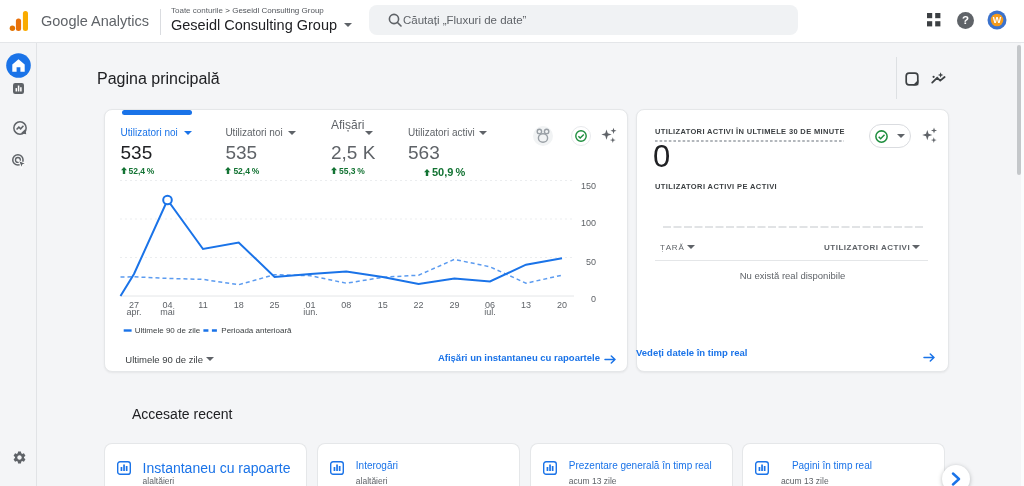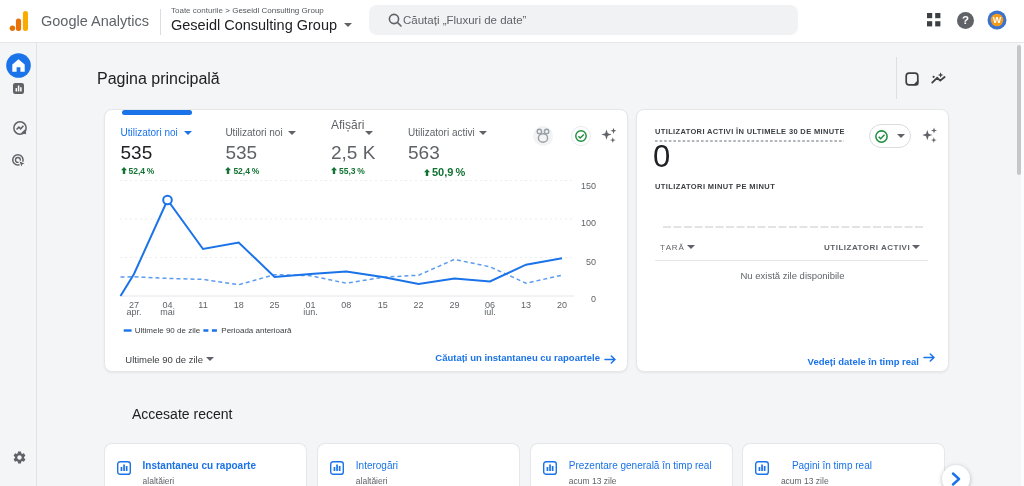--- a/index.html
+++ b/index.html
@@ -161,32 +161,32 @@
   <text x="458" y="137.5" font-size="9" fill="#5f6368" text-anchor="middle" font-family="Liberation Sans">20</text>
 
   <line x1="19.7" y1="160.5" x2="27.6" y2="160.5" stroke="#1a73e8" stroke-width="2.4"></line>
   <text x="30.8" y="163.3" font-size="8" fill="#3c4043" font-family="Liberation Sans">Ultimele 90 de zile</text>
   <line x1="99.4" y1="160.5" x2="113" y2="160.5" stroke="#1a73e8" stroke-width="2.4" stroke-dasharray="5 3.5"></line>
   <text x="117.3" y="163.3" font-size="8" fill="#3c4043" font-family="Liberation Sans">Perioada anterioară</text>
 </svg>
 
 <div class="abs" style="left:125.3px;top:353.5px;font-size:9.5px;color:#3c4043;">Ultimele 90 de zile</div>
 <div class="abs" style="left:205.5px;top:357px;width:0;height:0;border-left:4px solid transparent;border-right:4px solid transparent;border-top:4.5px solid #5f6368;"></div>
-<div class="abs" style="left:104px;top:352px;width:496px;text-align:right;font-size:9.5px;font-weight:bold;color:#1a73e8;">Căutați un instantaneu cu rapoartele</div>
+<div class="abs" style="left:104px;top:352px;width:496px;text-align:right;font-size:9.5px;font-weight:bold;color:#1a73e8;">Afișări un instantaneu cu rapoartele</div>
 <svg class="abs" style="left:604px;top:355px;" width="13" height="9" viewBox="0 0 13 9">
     <path d="M1 4.5 H11 M7.3 1 L11 4.5 L7.3 8" fill="none" stroke="#1a73e8" stroke-width="1.5" stroke-linecap="round" stroke-linejoin="round"></path>
   </svg>
 
 <div class="abs" style="left:636px;top:109px;width:313px;height:263px;background:#fff;border:1px solid #e5e7e9;border-radius:8px;box-shadow:0 1px 2px rgba(60,64,67,.08);"></div>
 <div class="abs" style="left:655px;top:126.8px;font-size:7.5px;font-weight:bold;letter-spacing:.35px;color:#3c4043;">UTILIZATORI ACTIVI ÎN ULTIMELE 30 DE MINUTE</div>
 <svg class="abs" style="left:655px;top:140px;" width="189" height="2" viewBox="0 0 189 2">
     <line x1="0" y1="1" x2="189" y2="1" stroke="#9aa0a6" stroke-width="1.4" stroke-dasharray="2.6 2"></line>
   </svg>
 <div class="abs" style="left:653px;top:139px;font-size:31px;color:#202124;">0</div>
-<div class="abs" style="left:655px;top:182px;font-size:7.5px;font-weight:bold;letter-spacing:.4px;color:#3c4043;">UTILIZATORI MINUT PE MINUT</div>
+<div class="abs" style="left:655px;top:182px;font-size:7.5px;font-weight:bold;letter-spacing:.4px;color:#3c4043;">UTILIZATORI ACTIVI PE ACTIVI</div>
 
 <div class="abs" style="left:869px;top:124px;width:42px;height:24px;background:#fff;border:1px solid #dadce0;border-radius:12px;"></div>
 <svg class="abs" style="left:875px;top:130px;" width="13" height="13" viewBox="0 0 12 12">
   <circle cx="6" cy="6" r="5.2" fill="none" stroke="#1e8e3e" stroke-width="1.4"></circle>
   <path d="M3.4 6.2 L5.2 8 L8.8 4.4" fill="none" stroke="#1e8e3e" stroke-width="1.4"></path>
 </svg>
 <div class="abs" style="left:897px;top:134px;width:0;height:0;border-left:4px solid transparent;border-right:4px solid transparent;border-top:4.5px solid #5f6368;"></div>
 <svg class="abs" style="left:919px;top:126px;" width="20" height="20" viewBox="0 0 20 20">
   <path d="M8.3 4 l1.25 3.85 l3.85 1.25 l-3.85 1.25 l-1.25 3.85 l-1.25 -3.85 l-3.85 -1.25 l3.85 -1.25 Z" fill="#5f6368"></path>
   <path d="M15 1.5 l0.75 2.3 l2.3 0.75 l-2.3 0.75 l-0.75 2.3 l-0.75 -2.3 l-2.3 -0.75 l2.3 -0.75 Z" fill="#5f6368"></path>
@@ -195,40 +195,40 @@
 
 <svg class="abs" style="left:663px;top:226px;" width="260" height="2" viewBox="0 0 260 2">
     <line x1="0" y1="1" x2="260" y2="1" stroke="#c3c7cb" stroke-width="1" stroke-dasharray="8 2.5"></line>
   </svg>
 
 <div class="abs" style="left:660px;top:242.5px;font-size:8px;font-weight:normal;letter-spacing:.8px;color:#5f6368;">ȚARĂ</div>
 <div class="abs" style="left:687px;top:245px;width:0;height:0;border-left:4px solid transparent;border-right:4px solid transparent;border-top:4.5px solid #5f6368;"></div>
 <div class="abs" style="left:824px;top:242.5px;font-size:8px;font-weight:bold;letter-spacing:.5px;color:#5f6368;">UTILIZATORI ACTIVI</div>
 <div class="abs" style="left:912px;top:245px;width:0;height:0;border-left:4px solid transparent;border-right:4px solid transparent;border-top:4.5px solid #5f6368;"></div>
 <div class="abs" style="left:655px;top:259.5px;width:273px;height:0;border-top:1px solid #e4e6e8;"></div>
-<div class="abs" style="left:636px;top:269.5px;width:313px;text-align:center;font-size:9.5px;color:#5f6368;">Nu există zile disponibile</div>
-<div class="abs" style="left:636px;top:356px;width:283px;text-align:right;font-size:9.5px;font-weight:bold;color:#1a73e8;">Vedeți datele în timp real</div>
+<div class="abs" style="left:636px;top:269.5px;width:313px;text-align:center;font-size:9.5px;color:#5f6368;">Nu există real disponibile</div>
+<div class="abs" style="left:636px;top:347px;width:283px;text-align:left;font-size:9.5px;font-weight:bold;color:#1a73e8;">Vedeți datele în timp real</div>
 <svg class="abs" style="left:923px;top:352.5px;" width="13" height="9" viewBox="0 0 13 9">
     <path d="M1 4.5 H11 M7.3 1 L11 4.5 L7.3 8" fill="none" stroke="#1a73e8" stroke-width="1.5" stroke-linecap="round" stroke-linejoin="round"></path>
   </svg>
 
 <div class="abs" style="left:96px;top:405.5px;font-size:14px;color:#202124;margin-left:36px;">Accesate recent</div>
 
 <div class="abs" style="left:104px;top:443px;width:203px;height:43px;background:#fff;border:1px solid #e5e7e9;border-radius:8px 8px 0 0;border-bottom:none;"></div>
 <div class="abs" style="left:317px;top:443px;width:203px;height:43px;background:#fff;border:1px solid #e5e7e9;border-radius:8px 8px 0 0;border-bottom:none;"></div>
 <div class="abs" style="left:530px;top:443px;width:203px;height:43px;background:#fff;border:1px solid #e5e7e9;border-radius:8px 8px 0 0;border-bottom:none;"></div>
 <div class="abs" style="left:742px;top:443px;width:203px;height:43px;background:#fff;border:1px solid #e5e7e9;border-radius:8px 8px 0 0;border-bottom:none;"></div>
 
 <svg class="abs" style="left:116.5px;top:460.5px;" width="14" height="14" viewBox="0 0 14 14">
   <rect x="0.7" y="0.7" width="12.6" height="12.6" rx="2.4" fill="none" stroke="#1a73e8" stroke-width="1.4"></rect>
   <rect x="3.6" y="6" width="1.7" height="4" fill="#1a73e8"></rect>
   <rect x="6.2" y="3.5" width="1.7" height="6.5" fill="#1a73e8"></rect>
   <rect x="8.8" y="5" width="1.7" height="5" fill="#1a73e8"></rect>
 </svg>
-<div class="abs" style="left:142.6px;top:460px;font-size:10px;font-weight:700;color:#1a73e8;">Instantaneu cu rapoarte</div>
+<div class="abs" style="left:142.6px;top:460px;font-size:14px;font-weight:400;color:#1a73e8;">Instantaneu cu rapoarte</div>
 <div class="abs" style="left:142.6px;top:475.5px;font-size:8.5px;color:#5f6368;">alaltăieri</div>
 
 <svg class="abs" style="left:329.5px;top:460.5px;" width="14" height="14" viewBox="0 0 14 14">
   <rect x="0.7" y="0.7" width="12.6" height="12.6" rx="2.4" fill="none" stroke="#1a73e8" stroke-width="1.4"></rect>
   <rect x="3.6" y="6" width="1.7" height="4" fill="#1a73e8"></rect>
   <rect x="6.2" y="3.5" width="1.7" height="6.5" fill="#1a73e8"></rect>
   <rect x="8.8" y="5" width="1.7" height="5" fill="#1a73e8"></rect>
 </svg>
 <div class="abs" style="left:355.8px;top:460px;font-size:10px;font-weight:500;color:#1a73e8;">Interogări</div>
 <div class="abs" style="left:355.8px;top:475.5px;font-size:8.5px;color:#5f6368;">alaltăieri</div>

